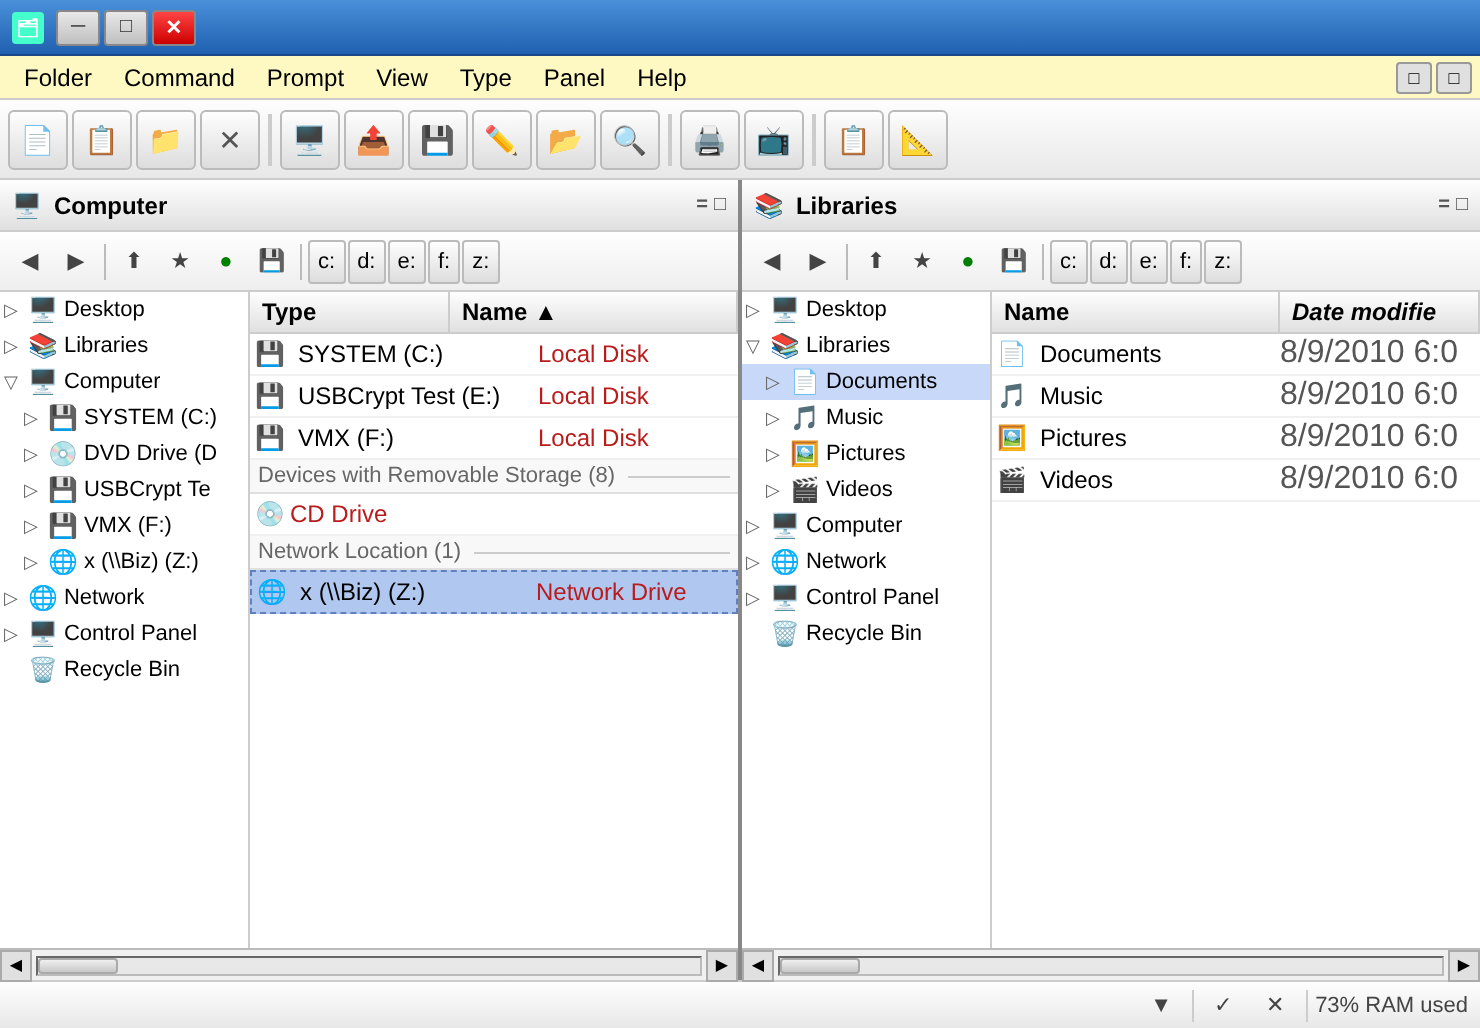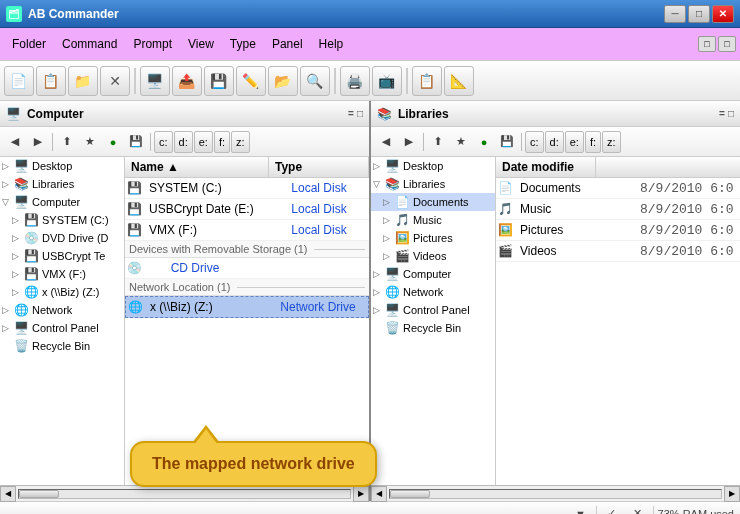--- a/index.html
+++ b/index.html
@@ -17,22 +17,22 @@
     .title-controls { display: flex; gap: 2px; }
     .title-btn {
       width: 22px; height: 18px; background: linear-gradient(to bottom, #e8e8e8, #c0c0c0);
       border: 1px solid #888; border-radius: 2px; display: flex; align-items: center; justify-content: center;
       cursor: pointer; font-size: 10px; color: #333;
     }
     .title-btn.close { background: linear-gradient(to bottom, #f44, #c00); color: white; }
 
     
     .menu-bar {
-      background: #f0abfc; height: 22px; display: flex; align-items: center;
-      padding: 16px 4px; border-bottom: 1px solid #ccc; font-size: 12px;
+      background: #fef9c3; height: 22px; display: flex; align-items: center;
+      padding: 5px 4px; border-bottom: 1px solid #ccc; font-size: 12px;
     }
     .menu-item { padding: 2px 8px; cursor: pointer; border-radius: 2px; }
     .menu-bar-right { margin-left: auto; display: flex; gap: 2px; }
     .menu-bar-btn { width: 18px; height: 16px; background: #e0e0e0; border: 1px solid #999; border-radius: 2px; display: flex; align-items: center; justify-content: center; font-size: 9px; cursor: pointer; }
 
     
     .toolbar {
       background: linear-gradient(to bottom, #fefefe, #e8e8e8);
       height: 40px; display: flex; align-items: center; padding: 0 4px; gap: 2px;
       border-bottom: 1px solid #ccc;
@@ -80,31 +80,31 @@
     .file-list-header {
       display: flex; background: linear-gradient(to bottom, #fefefe, #e0e0e0);
       border-bottom: 1px solid #ccc; position: sticky; top: 0; z-index: 1;
     }
     .col-header {
       padding: 3px 6px; font-weight: bold; font-size: 12px; border-right: 1px solid #ccc;
       cursor: pointer; user-select: none; white-space: nowrap; overflow: hidden;
     }
     .col-name { flex: 1; min-width: 120px; }
     .col-type { width: 100px; }
-    .col-date { width: 100px; }
+    .col-date { width: 100px; font-style: italic; }
 
     .file-row {
       display: flex; align-items: center; padding: 1px 0;
       border-bottom: 1px solid #f0f0f0; cursor: pointer;
     }
     .file-row.highlighted { background: #b0c8f0; border: 1px dashed #6080c0; }
     .file-row-icon { width: 20px; height: 18px; display: flex; align-items: center; justify-content: center; font-size: 12px; flex-shrink: 0; }
     .file-row-name { flex: 1; padding: 1px 4px; white-space: nowrap; overflow: hidden; text-overflow: ellipsis; font-size: 12px; }
-    .file-row-type { width: 100px; font-size: 12px; color: #1d4ed8; white-space: nowrap; text-align: center; }
-    .file-row-date { width: 100px; font-size: 13px; color: #555; white-space: nowrap; font-family: Liberation Mono, monospace; }
+    .file-row-type { width: 100px; font-size: 12px; color: #b91c1c; white-space: nowrap; }
+    .file-row-date { width: 100px; font-size: 16px; color: #555; white-space: nowrap; }
 
     .section-header {
       display: flex; align-items: center; padding: 2px 4px;
       background: #f8f8f8; border-bottom: 1px solid #e0e0e0; font-size: 11px; color: #666;
     }
     .section-line { flex: 1; height: 1px; background: #ccc; margin-left: 6px; }
 
     
     .tree-panel { width: 125px; min-width: 125px; background: white; border-right: 1px solid #ccc; overflow: auto; }
     .tree-item { display: flex; align-items: center; padding: 2px 2px; cursor: pointer; white-space: nowrap; font-size: 12px; }
@@ -165,21 +165,20 @@
     }
     .sb-btn { width: 16px; height: 16px; background: #e0e0e0; border: 1px solid #aaa; display: flex; align-items: center; justify-content: center; font-size: 8px; cursor: pointer; flex-shrink: 0; }
     .sb-track { flex: 1; height: 10px; background: #e8e8e8; margin: 0 2px; border: 1px inset #bbb; }
     .sb-thumb { width: 40px; height: 100%; background: linear-gradient(to bottom, #f0f0f0, #c8c8c8); border: 1px solid #aaa; border-radius: 2px; }
   </style>
 </head>
 <body>
 
 <div class="title-bar">
   <div class="title-icon">🗂</div>
-  <span class="title-text">AB Commander</span>
   <div class="title-controls">
     <div class="title-btn">─</div>
     <div class="title-btn">□</div>
     <div class="title-btn close">✕</div>
   </div>
 </div>
 
 <div class="menu-bar">
   <div class="menu-item">Folder</div>
   <div class="menu-item">Command</div>
@@ -298,42 +297,42 @@
         </div>
         <div class="tree-item">
           <span class="expand-btn"> </span>
           <span class="tree-icon">🗑️</span>
           <span class="tree-text">Recycle Bin</span>
         </div>
       </div>
 
       <div class="file-list">
         <div class="file-list-header">
+          <div class="col-header col-type">Type</div>
           <div class="col-header col-name">Name ▲</div>
-          <div class="col-header col-type">Type</div>
         </div>
 
         <div class="file-row">
           <div class="file-row-icon">💾</div>
           <div class="file-row-name">SYSTEM (C:)</div>
           <div class="file-row-type">Local Disk</div>
         </div>
         <div class="file-row">
           <div class="file-row-icon">💾</div>
-          <div class="file-row-name">USBCrypt Date (E:)</div>
+          <div class="file-row-name">USBCrypt Test (E:)</div>
           <div class="file-row-type">Local Disk</div>
         </div>
         <div class="file-row">
           <div class="file-row-icon">💾</div>
           <div class="file-row-name">VMX (F:)</div>
           <div class="file-row-type">Local Disk</div>
         </div>
 
         <div class="section-header">
-          <span>Devices with Removable Storage (1)</span>
+          <span>Devices with Removable Storage (8)</span>
           <div class="section-line"></div>
         </div>
         <div class="file-row">
           <div class="file-row-icon">💿</div>
           <div class="file-row-type">CD Drive</div>
         </div>
 
         <div class="section-header">
           <span>Network Location (1)</span>
           <div class="section-line"></div>
@@ -432,20 +431,21 @@
         </div>
         <div class="tree-item">
           <span class="expand-btn"> </span>
           <span class="tree-icon">🗑️</span>
           <span class="tree-text">Recycle Bin</span>
         </div>
       </div>
 
       <div class="file-list">
         <div class="file-list-header">
+          <div class="col-header col-name">Name</div>
           <div class="col-header col-date">Date modifie</div>
         </div>
         <div class="file-row">
           <div class="file-row-icon">📄</div>
           <div class="file-row-name">Documents</div>
           <div class="file-row-date">8/9/2010 6:0</div>
         </div>
         <div class="file-row">
           <div class="file-row-icon">🎵</div>
           <div class="file-row-name">Music</div>
@@ -466,25 +466,20 @@
 
     <div class="scrollbar-h">
       <div class="sb-btn">◀</div>
       <div class="sb-track">
         <div class="sb-thumb"></div>
       </div>
       <div class="sb-btn">▶</div>
     </div>
   </div>
 
-  <div class="callout-wrapper">
-    <div class="callout-bubble">
-      <span>The mapped network drive</span>
-    </div>
-  </div>
 
 </div>
 
 <div class="status-bar">
   <div class="status-bar-right">
     <div class="pt-btn">▼</div>
     <div class="status-sep"></div>
     <div class="pt-btn">✓</div>
     <div class="pt-btn">✕</div>
     <div class="status-sep"></div>

